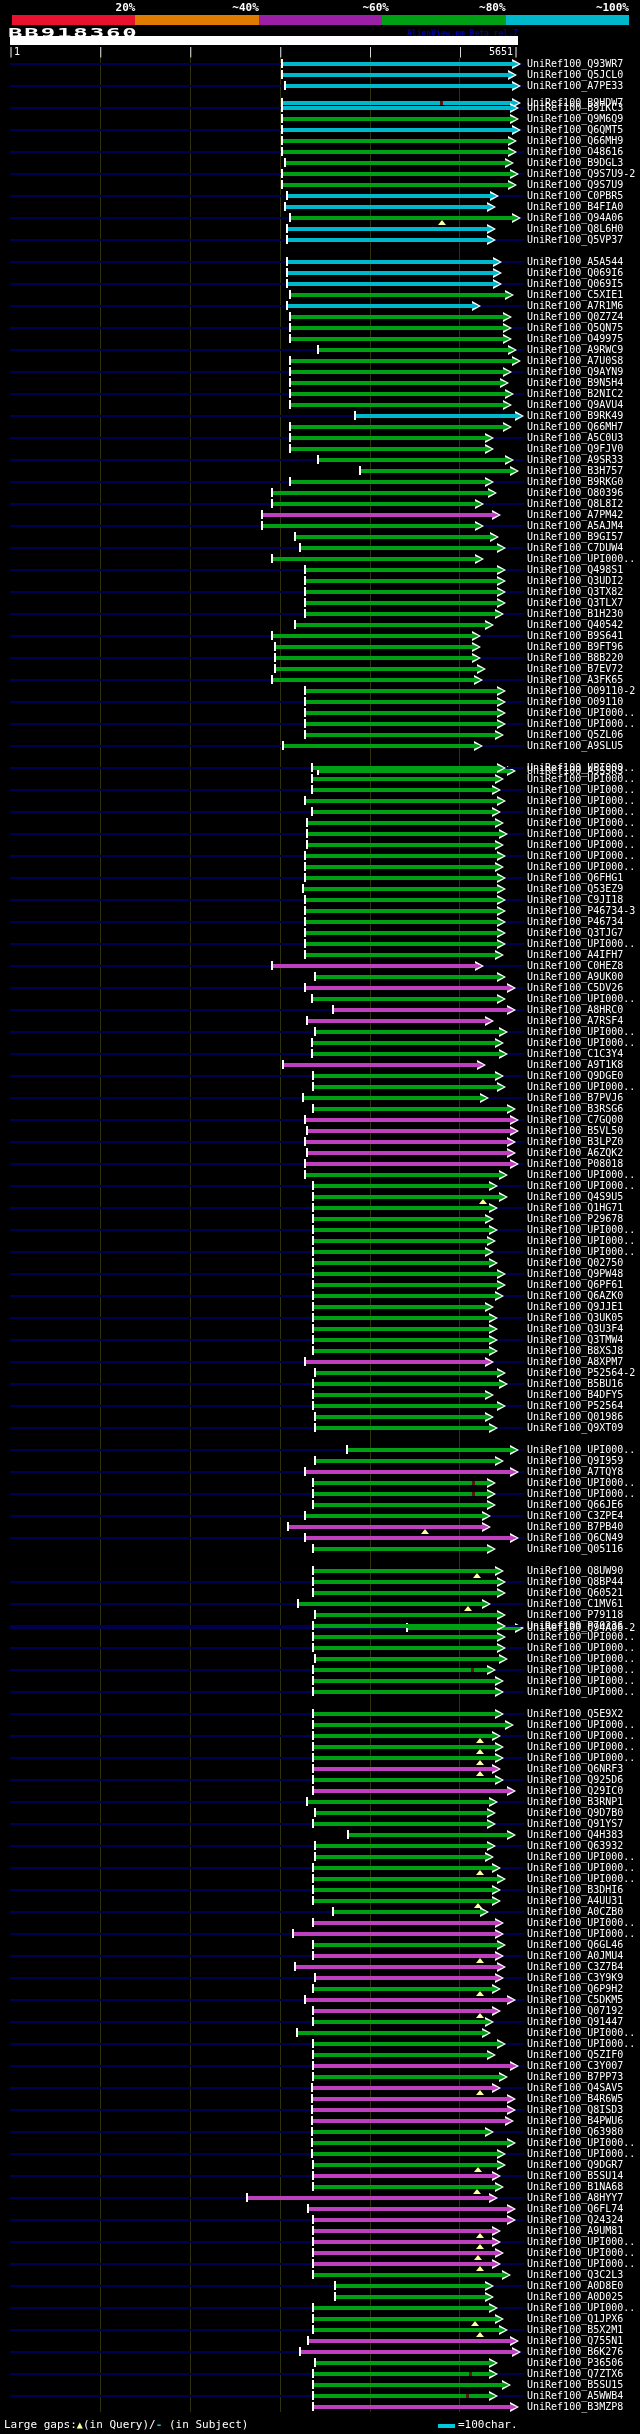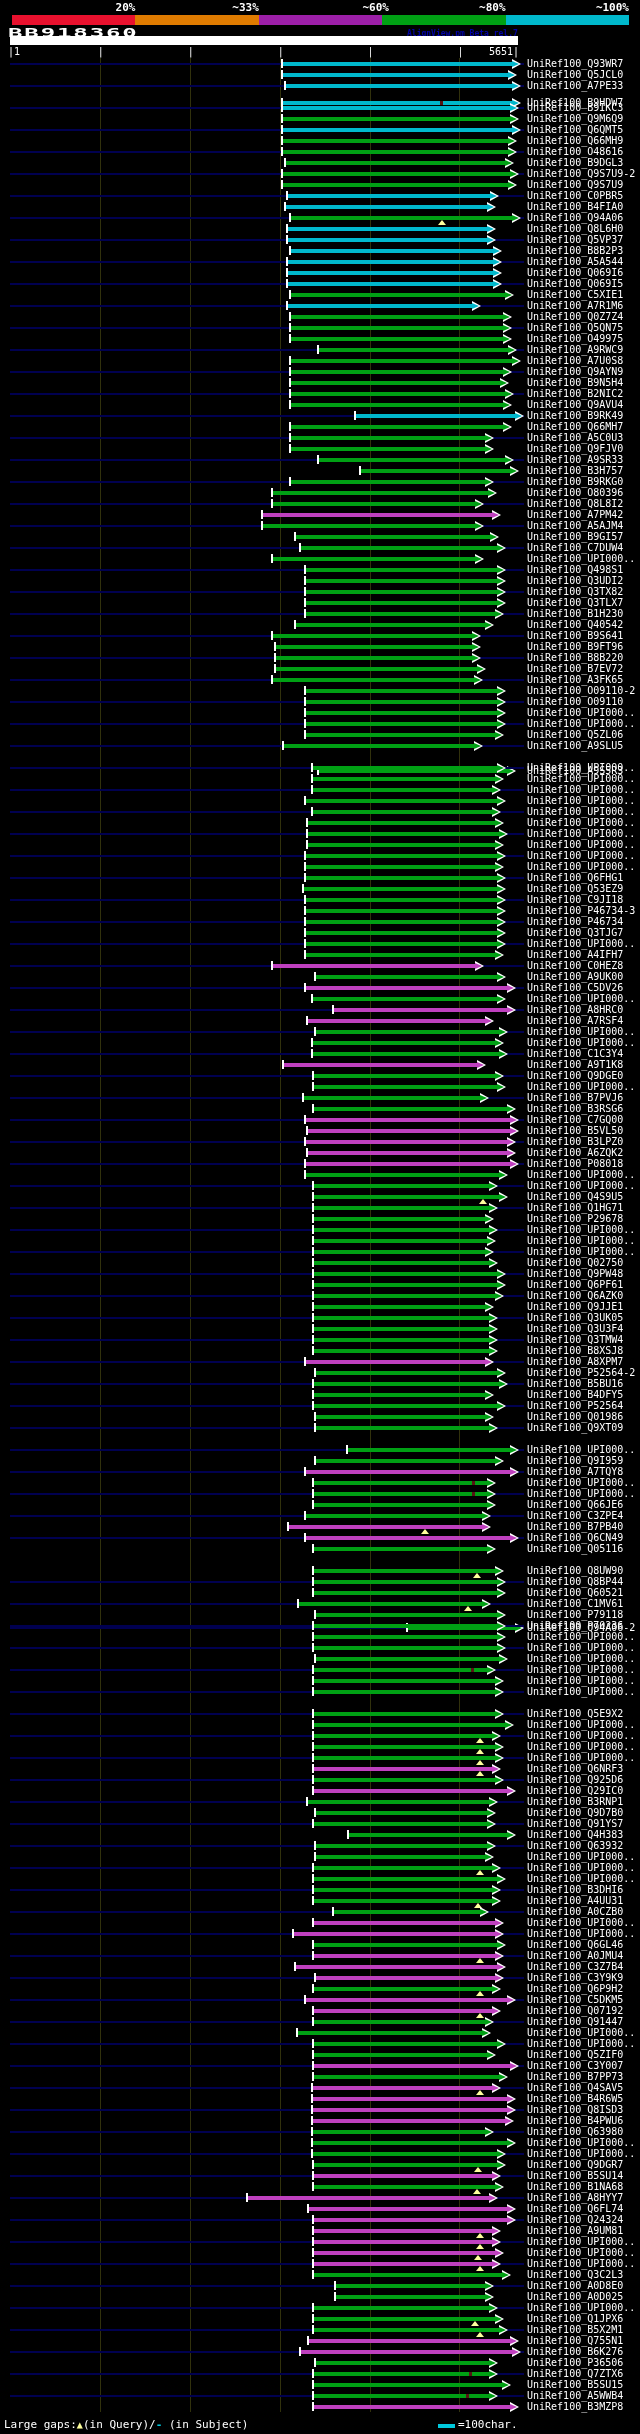--- a/index.html
+++ b/index.html
@@ -31,21 +31,21 @@
   #legend-left .gq-sym{color:#ffff9c;font-size:10px;}
   #legend-left .gs-sym{color:#00c8dc;font-weight:bold;}
   #legend-swatch{position:absolute;left:438px;top:2424px;width:17px;height:4px;background:#00c8dc;}
   #legend-unit{position:absolute;left:458px;top:2418px;color:#fff;font-size:11px;white-space:pre;}
 </style>
 </head>
 <body>
 
 <div id="scale-labels">
     <span style="right: 504.6px;">20%</span>
-    <span style="right: 381.2px;">~33%</span>
+    <span style="right: 381.2px;">~40%</span>
     <span style="right: 251px;">~60%</span>
     <span style="right: 134.4px;">~80%</span>
     <span style="right: 11px;">~100%</span>
   </div>
 <div id="scale-bar">
     <div style="background: rgb(232, 17, 46);"></div>
     <div style="background: rgb(223, 123, 0);"></div>
     <div style="background: rgb(156, 31, 168);"></div>
     <div style="background: rgb(0, 160, 20);"></div>
     <div style="background: rgb(0, 184, 204);"></div>
@@ -191,27 +191,20 @@
       <div class="lbl">UniRef100_Q8L6H0</div>
     </div>
     <div class="row" style="top: 176px;">
       <div class="hgrid"></div>
       <div class="bar" style="left: 286.927px; width: 199.873px; background: rgb(0, 184, 204);"></div>
       <div class="tick" style="left: 285.927px;"></div>
       <div class="aw" style="left: 486.801px;"></div>
       <div class="ac" style="left: 486.801px; border-left-color: rgb(0, 184, 204);"></div>
       <div class="lbl">UniRef100_Q5VP37</div>
     </div>
-    <div class="row" style="top: 187px;">
-      <div class="bar" style="left: 289.895px; width: 202.93px; background: rgb(0, 184, 204);"></div>
-      <div class="tick" style="left: 288.895px;"></div>
-      <div class="aw" style="left: 492.825px;"></div>
-      <div class="ac" style="left: 492.825px; border-left-color: rgb(0, 184, 204);"></div>
-      <div class="lbl">UniRef100_B8B2P3</div>
-    </div>
     <div class="row" style="top: 198px;">
       <div class="hgrid"></div>
       <div class="bar" style="left: 286.927px; width: 205.897px; background: rgb(0, 184, 204);"></div>
       <div class="tick" style="left: 285.927px;"></div>
       <div class="aw" style="left: 492.825px;"></div>
       <div class="ac" style="left: 492.825px; border-left-color: rgb(0, 184, 204);"></div>
       <div class="lbl">UniRef100_A5A544</div>
     </div>
     <div class="row" style="top: 209px;">
       <div class="bar" style="left: 286.927px; width: 205.897px; background: rgb(0, 184, 204);"></div>

